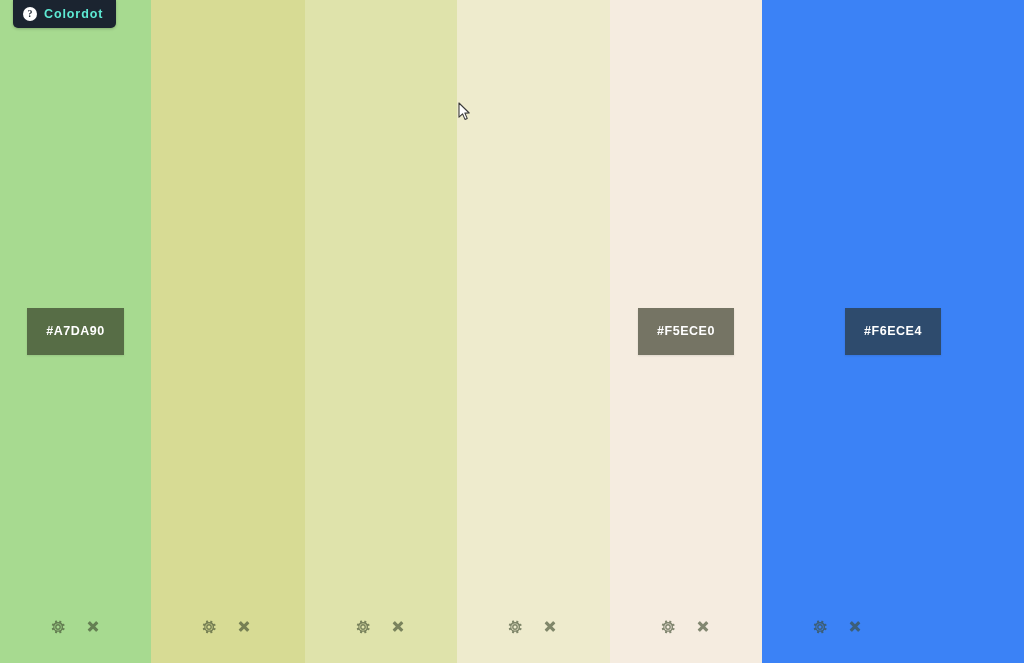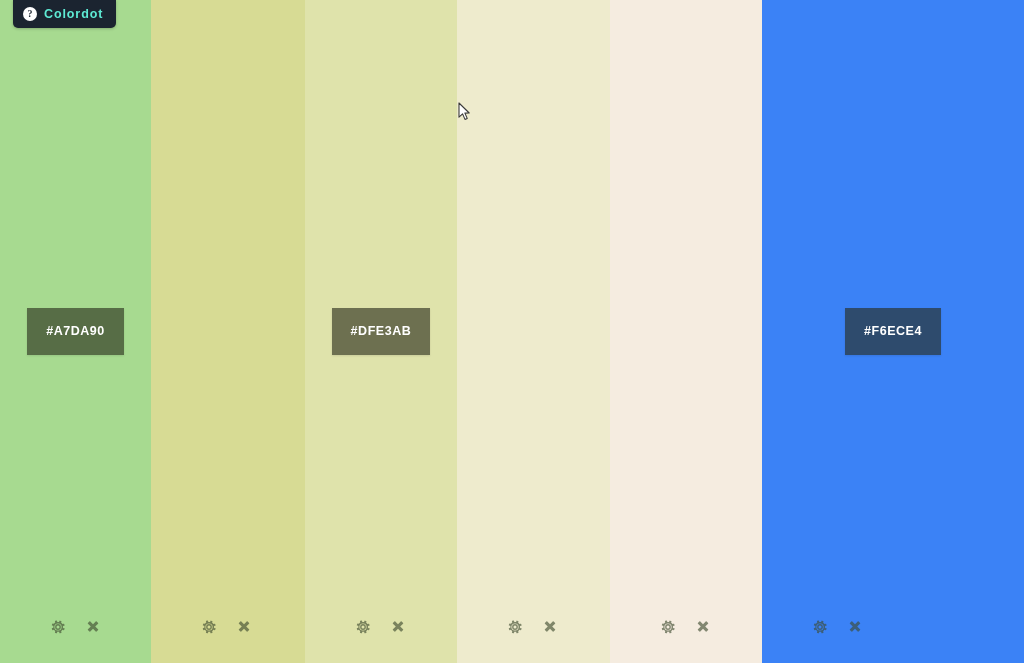--- a/index.html
+++ b/index.html
@@ -151,21 +151,20 @@
               <path fill="#3d4a2e" d="M14.2 9.2l-1.2-.3a5 5 0 0 0 0-1.8l1.2-.3a.5.5 0 0 0 .35-.62l-.33-1.1a.5.5 0 0 0-.6-.34l-1.2.3a5 5 0 0 0-1.28-1.28l.3-1.2a.5.5 0 0 0-.34-.6l-1.1-.33a.5.5 0 0 0-.62.35L9.1 3a5 5 0 0 0-1.8 0l-.3-1.2a.5.5 0 0 0-.62-.35l-1.1.33a.5.5 0 0 0-.34.6l.3 1.2A5 5 0 0 0 3.96 4.86l-1.2-.3a.5.5 0 0 0-.6.34l-.33 1.1a.5.5 0 0 0 .35.62L3.4 7a5 5 0 0 0 0 1.8l-1.22.3a.5.5 0 0 0-.35.62l.33 1.1a.5.5 0 0 0 .6.34l1.2-.3a5 5 0 0 0 1.28 1.28l-.3 1.2a.5.5 0 0 0 .34.6l1.1.33a.5.5 0 0 0 .62-.35l.3-1.2a5 5 0 0 0 1.8 0l.3 1.2a.5.5 0 0 0 .62.35l1.1-.33a.5.5 0 0 0 .34-.6l-.3-1.2a5 5 0 0 0 1.28-1.28l1.2.3a.5.5 0 0 0 .6-.34l.33-1.1a.5.5 0 0 0-.35-.62zM8 11.6A3.6 3.6 0 1 1 8 4.4a3.6 3.6 0 0 1 0 7.2z"></path>
             </svg>
           </span>
           <span class="ctrl-icon">
             <svg viewBox="0 0 16 16" xmlns="http://www.w3.org/2000/svg">
               <path fill="#3d4a2e" d="M13.1 3.9l-1.5-1.5c-.25-.25-.66-.2-.88.06L8 5.3 5.28 2.46c-.22-.26-.63-.31-.88-.06L2.9 3.9c-.25.25-.2.66.06.88L5.8 7.5 2.96 10.2c-.26.22-.31.63-.06.88l1.5 1.5c.25.25.66.2.88-.06L8 9.7l2.72 2.82c.22.26.63.31.88.06l1.5-1.5c.25-.25.2-.66-.06-.88L10.2 7.5l2.84-2.72c.26-.22.31-.63.06-.88z"></path>
             </svg>
           </span>
         </div>
       </div><div class="column" style="width: 152px; background: rgb(223, 227, 171);">
-        <div class="swatch-label">#DFE3AB</div>
         <div class="col-controls">
           <span class="ctrl-icon">
             <svg viewBox="0 0 16 16" xmlns="http://www.w3.org/2000/svg">
               <path fill="#3d4a2e" d="M8 5.1A2.9 2.9 0 1 0 8 10.9 2.9 2.9 0 0 0 8 5.1zm0 4.4A1.5 1.5 0 1 1 8 6.5a1.5 1.5 0 0 1 0 3z"></path>
               <path fill="#3d4a2e" d="M14.2 9.2l-1.2-.3a5 5 0 0 0 0-1.8l1.2-.3a.5.5 0 0 0 .35-.62l-.33-1.1a.5.5 0 0 0-.6-.34l-1.2.3a5 5 0 0 0-1.28-1.28l.3-1.2a.5.5 0 0 0-.34-.6l-1.1-.33a.5.5 0 0 0-.62.35L9.1 3a5 5 0 0 0-1.8 0l-.3-1.2a.5.5 0 0 0-.62-.35l-1.1.33a.5.5 0 0 0-.34.6l.3 1.2A5 5 0 0 0 3.96 4.86l-1.2-.3a.5.5 0 0 0-.6.34l-.33 1.1a.5.5 0 0 0 .35.62L3.4 7a5 5 0 0 0 0 1.8l-1.22.3a.5.5 0 0 0-.35.62l.33 1.1a.5.5 0 0 0 .6.34l1.2-.3a5 5 0 0 0 1.28 1.28l-.3 1.2a.5.5 0 0 0 .34.6l1.1.33a.5.5 0 0 0 .62-.35l.3-1.2a5 5 0 0 0 1.8 0l.3 1.2a.5.5 0 0 0 .62.35l1.1-.33a.5.5 0 0 0 .34-.6l-.3-1.2a5 5 0 0 0 1.28-1.28l1.2.3a.5.5 0 0 0 .6-.34l.33-1.1a.5.5 0 0 0-.35-.62zM8 11.6A3.6 3.6 0 1 1 8 4.4a3.6 3.6 0 0 1 0 7.2z"></path>
             </svg>
           </span>
           <span class="ctrl-icon">
             <svg viewBox="0 0 16 16" xmlns="http://www.w3.org/2000/svg">
               <path fill="#3d4a2e" d="M13.1 3.9l-1.5-1.5c-.25-.25-.66-.2-.88.06L8 5.3 5.28 2.46c-.22-.26-.63-.31-.88-.06L2.9 3.9c-.25.25-.2.66.06.88L5.8 7.5 2.96 10.2c-.26.22-.31.63-.06.88l1.5 1.5c.25.25.66.2.88-.06L8 9.7l2.72 2.82c.22.26.63.31.88.06l1.5-1.5c.25-.25.2-.66-.06-.88L10.2 7.5l2.84-2.72c.26-.22.31-.63.06-.88z"></path>
@@ -180,20 +179,21 @@
               <path fill="#3d4a2e" d="M14.2 9.2l-1.2-.3a5 5 0 0 0 0-1.8l1.2-.3a.5.5 0 0 0 .35-.62l-.33-1.1a.5.5 0 0 0-.6-.34l-1.2.3a5 5 0 0 0-1.28-1.28l.3-1.2a.5.5 0 0 0-.34-.6l-1.1-.33a.5.5 0 0 0-.62.35L9.1 3a5 5 0 0 0-1.8 0l-.3-1.2a.5.5 0 0 0-.62-.35l-1.1.33a.5.5 0 0 0-.34.6l.3 1.2A5 5 0 0 0 3.96 4.86l-1.2-.3a.5.5 0 0 0-.6.34l-.33 1.1a.5.5 0 0 0 .35.62L3.4 7a5 5 0 0 0 0 1.8l-1.22.3a.5.5 0 0 0-.35.62l.33 1.1a.5.5 0 0 0 .6.34l1.2-.3a5 5 0 0 0 1.28 1.28l-.3 1.2a.5.5 0 0 0 .34.6l1.1.33a.5.5 0 0 0 .62-.35l.3-1.2a5 5 0 0 0 1.8 0l.3 1.2a.5.5 0 0 0 .62.35l1.1-.33a.5.5 0 0 0 .34-.6l-.3-1.2a5 5 0 0 0 1.28-1.28l1.2.3a.5.5 0 0 0 .6-.34l.33-1.1a.5.5 0 0 0-.35-.62zM8 11.6A3.6 3.6 0 1 1 8 4.4a3.6 3.6 0 0 1 0 7.2z"></path>
             </svg>
           </span>
           <span class="ctrl-icon">
             <svg viewBox="0 0 16 16" xmlns="http://www.w3.org/2000/svg">
               <path fill="#3d4a2e" d="M13.1 3.9l-1.5-1.5c-.25-.25-.66-.2-.88.06L8 5.3 5.28 2.46c-.22-.26-.63-.31-.88-.06L2.9 3.9c-.25.25-.2.66.06.88L5.8 7.5 2.96 10.2c-.26.22-.31.63-.06.88l1.5 1.5c.25.25.66.2.88-.06L8 9.7l2.72 2.82c.22.26.63.31.88.06l1.5-1.5c.25-.25.2-.66-.06-.88L10.2 7.5l2.84-2.72c.26-.22.31-.63.06-.88z"></path>
             </svg>
           </span>
         </div>
       </div><div class="column" style="width: 152px; background: rgb(245, 236, 224);">
+        <div class="swatch-label">#F5ECE0</div>
         <div class="col-controls">
           <span class="ctrl-icon">
             <svg viewBox="0 0 16 16" xmlns="http://www.w3.org/2000/svg">
               <path fill="#3d4a2e" d="M8 5.1A2.9 2.9 0 1 0 8 10.9 2.9 2.9 0 0 0 8 5.1zm0 4.4A1.5 1.5 0 1 1 8 6.5a1.5 1.5 0 0 1 0 3z"></path>
               <path fill="#3d4a2e" d="M14.2 9.2l-1.2-.3a5 5 0 0 0 0-1.8l1.2-.3a.5.5 0 0 0 .35-.62l-.33-1.1a.5.5 0 0 0-.6-.34l-1.2.3a5 5 0 0 0-1.28-1.28l.3-1.2a.5.5 0 0 0-.34-.6l-1.1-.33a.5.5 0 0 0-.62.35L9.1 3a5 5 0 0 0-1.8 0l-.3-1.2a.5.5 0 0 0-.62-.35l-1.1.33a.5.5 0 0 0-.34.6l.3 1.2A5 5 0 0 0 3.96 4.86l-1.2-.3a.5.5 0 0 0-.6.34l-.33 1.1a.5.5 0 0 0 .35.62L3.4 7a5 5 0 0 0 0 1.8l-1.22.3a.5.5 0 0 0-.35.62l.33 1.1a.5.5 0 0 0 .6.34l1.2-.3a5 5 0 0 0 1.28 1.28l-.3 1.2a.5.5 0 0 0 .34.6l1.1.33a.5.5 0 0 0 .62-.35l.3-1.2a5 5 0 0 0 1.8 0l.3 1.2a.5.5 0 0 0 .62.35l1.1-.33a.5.5 0 0 0 .34-.6l-.3-1.2a5 5 0 0 0 1.28-1.28l1.2.3a.5.5 0 0 0 .6-.34l.33-1.1a.5.5 0 0 0-.35-.62zM8 11.6A3.6 3.6 0 1 1 8 4.4a3.6 3.6 0 0 1 0 7.2z"></path>
             </svg>
           </span>
           <span class="ctrl-icon">
             <svg viewBox="0 0 16 16" xmlns="http://www.w3.org/2000/svg">
               <path fill="#3d4a2e" d="M13.1 3.9l-1.5-1.5c-.25-.25-.66-.2-.88.06L8 5.3 5.28 2.46c-.22-.26-.63-.31-.88-.06L2.9 3.9c-.25.25-.2.66.06.88L5.8 7.5 2.96 10.2c-.26.22-.31.63-.06.88l1.5 1.5c.25.25.66.2.88-.06L8 9.7l2.72 2.82c.22.26.63.31.88.06l1.5-1.5c.25-.25.2-.66-.06-.88L10.2 7.5l2.84-2.72c.26-.22.31-.63.06-.88z"></path>

